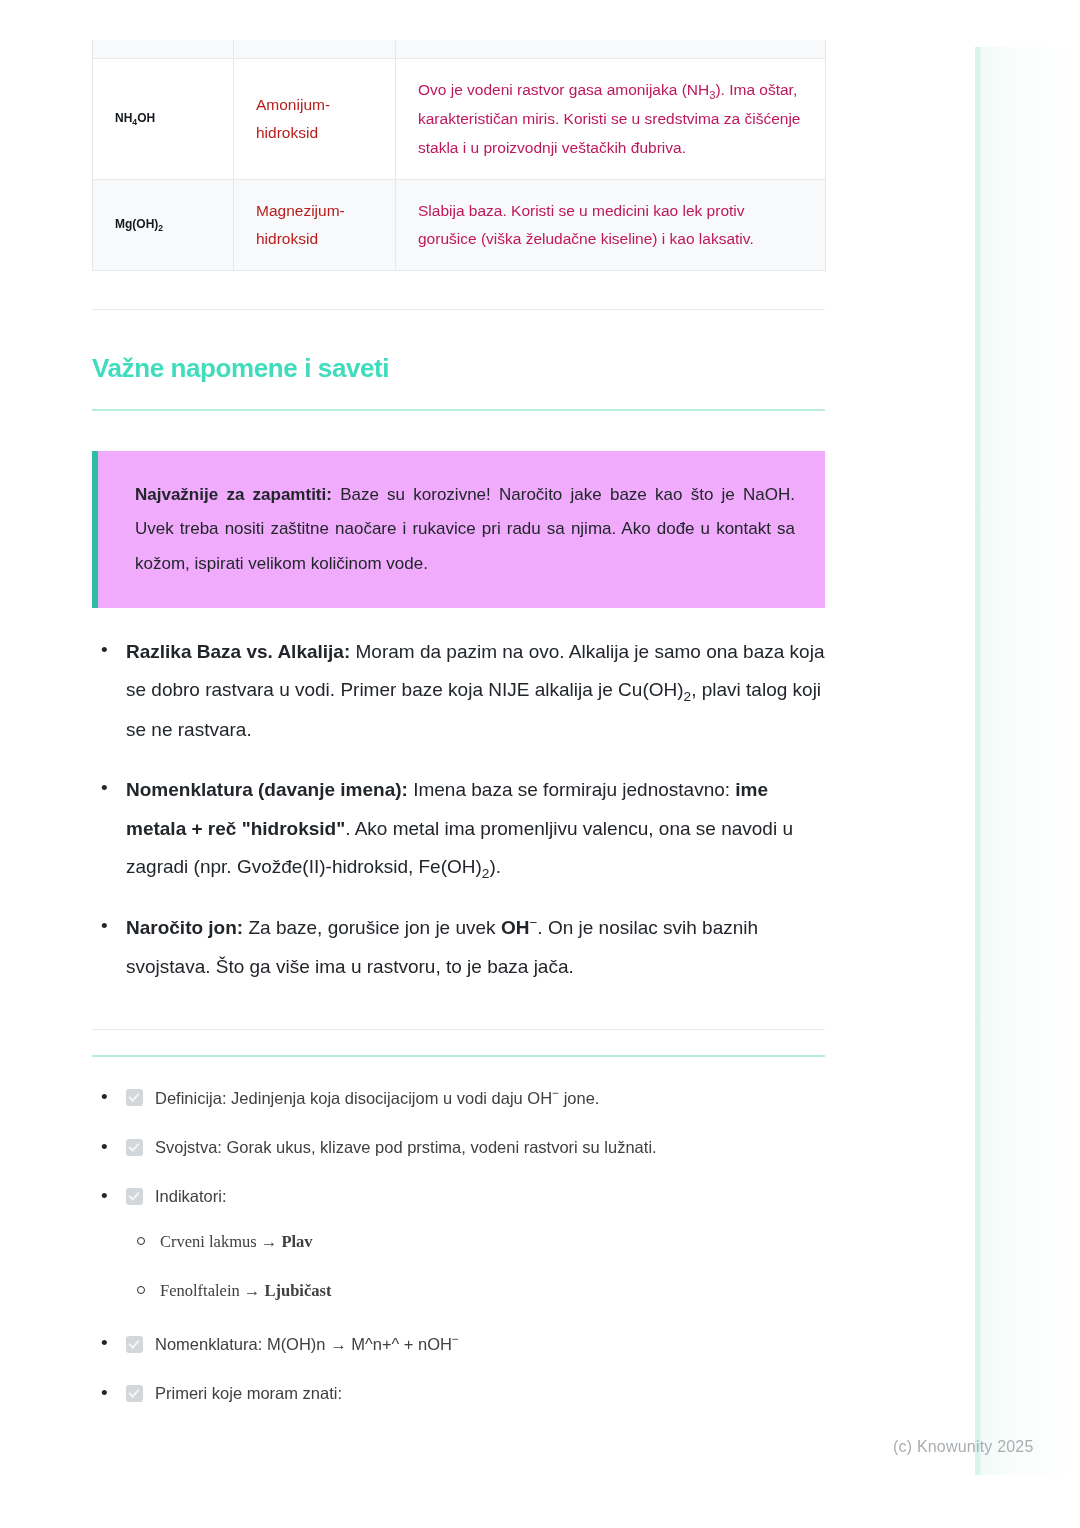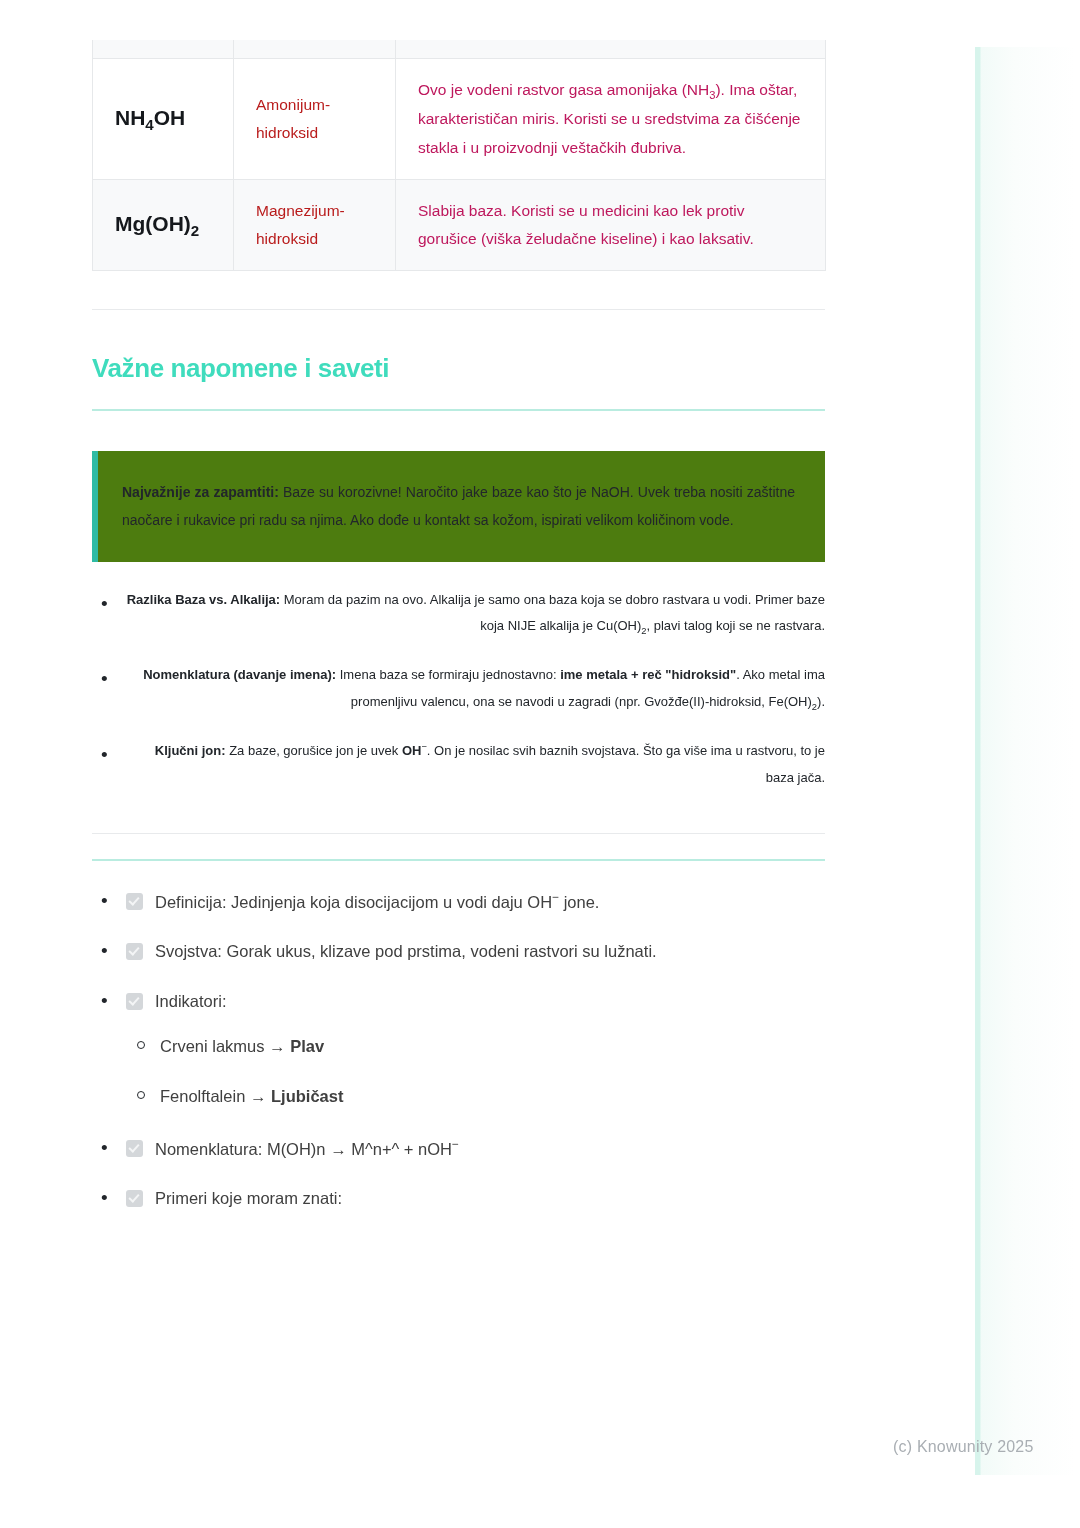--- a/index.html
+++ b/index.html
@@ -63,21 +63,21 @@
   .chem-table tr.cut td {
     padding: 0;
     height: 18px;
     border-top: none;
     background: #f8f9fa;
   }
   .chem-table tr.alt td { background: #f8f9fa; }
   .chem-table td.formula {
     font-weight: 700;
     color: #15181c;
-    font-size: 21px;
+    font-size: 12px;
     padding-left: 22px;
   }
   .chem-table td.name { color: #b91c1c; }
   .chem-table td.desc { line-height: 1.82; }
   sub, sup { font-size: 0.72em; }
 
   
   .divider {
     height: 1px;
     background: #e8eaec;
@@ -96,44 +96,43 @@
   }
   .head-rule {
     height: 2px;
     background: #b9ece0;
     margin-top: 25px;
   }
 
   
   .callout {
     margin-top: 40px;
-    background: #4d7c0f;
+    background: #f0abfc;
     border-left: 6px solid #2fbba4;
-    padding: 27px 30px 27px 24px;
-    font-size: 14px;
+    padding: 27px 30px 27px 37px;
+    font-size: 17px;
     line-height: 2.02;
     color: #22262b;
     text-align: justify;
   }
   .callout b { font-weight: 700; }
 
   
   ul.notes {
     list-style: none;
     margin: 25px 0 0 0;
     padding: 0;
   }
   ul.notes > li {
     position: relative;
     padding-left: 34px;
     margin-bottom: 22px;
-    font-size: 13px;
+    font-size: 19px;
     line-height: 2.02;
     color: #22262b;
-    text-align: right;
   }
   ul.notes > li::before {
     content: "\2022";
     position: absolute;
     left: 9px;
     top: -2px;
     font-size: 19px;
     color: #22262b;
   }
   ul.notes > li b { font-weight: 700; }
@@ -178,20 +177,21 @@
     width: 4px;
     height: 8px;
     border: solid #f4f5f6;
     border-width: 0 2px 2px 0;
     transform: rotate(42deg);
   }
   ul.sublist {
     list-style: none;
     margin: 16px 0 0 0;
     padding: 0;
+    font-family: Liberation Serif, serif;
   }
   ul.sublist > li {
     position: relative;
     padding-left: 34px;
     margin-bottom: 21px;
     font-size: 16.5px;
     line-height: 1.7;
   }
   ul.sublist > li::before {
     content: "";
@@ -260,21 +260,21 @@
   </div>
 
   <ul class="notes">
     <li>
       <b>Razlika Baza vs. Alkalija:</b><span> Moram da pazim na ovo. Alkalija je samo ona baza koja se dobro rastvara u vodi. Primer baze koja NIJE alkalija je Cu(OH)</span><sub>2</sub><span>, plavi talog koji se ne rastvara.</span>
     </li>
     <li>
       <b>Nomenklatura (davanje imena):</b><span> Imena baza se formiraju jednostavno: </span><b>ime metala + reč "hidroksid"</b><span>. Ako metal ima promenljivu valencu, ona se navodi u zagradi (npr. Gvožđe(II)-hidroksid, Fe(OH)</span><sub>2</sub><span>).</span>
     </li>
     <li>
-      <b>Ključni jon:</b><span> Za baze, gorušice jon je uvek </span><b>OH</b><sup>−</sup><span>. On je nosilac svih baznih svojstava. Što ga više ima u rastvoru, to je baza jača.</span>
+      <b>Naročito jon:</b><span> Za baze, gorušice jon je uvek </span><b>OH</b><sup>−</sup><span>. On je nosilac svih baznih svojstava. Što ga više ima u rastvoru, to je baza jača.</span>
     </li>
   </ul>
 
   <hr class="divider" style="margin-top:42px">
 
   <div class="head-rule"></div>
 
   <ul class="checklist">
     <li>
       <span class="cbx"></span><span>Definicija: Jedinjenja koja disocijacijom u vodi daju OH</span><sup>−</sup><span> jone.</span>

